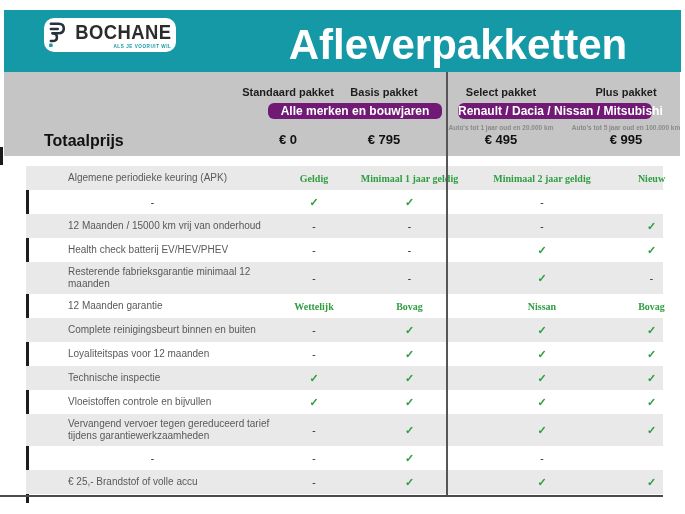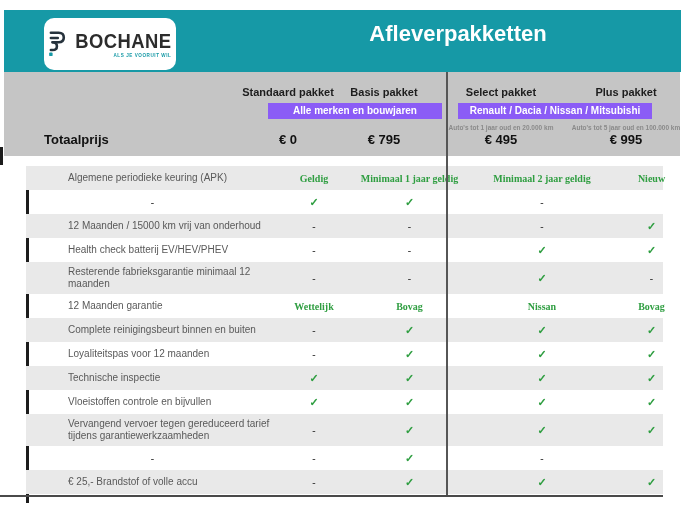--- a/index.html
+++ b/index.html
@@ -4,48 +4,48 @@
 <style>
   html,body { margin:0; padding:0; background:#fff; }
   .page {
     position:relative; width:685px; height:514px; background:#ffffff;
     font-family:"Liberation Sans", sans-serif; overflow:hidden;
   }
 
   
   .teal-bar { position:absolute; left:4px; top:10px; width:677px; height:62px; background:#1699a6; }
   .logo-box {
-    position:absolute; left:40px; top:8px; width:132px; height:52px;
+    position:absolute; left:40px; top:8px; width:132px; height:34px;
     background:#ffffff; border-radius:10px; display:flex; align-items:center;
     justify-content:center; gap:5px;
   }
   .logo-text { display:flex; flex-direction:column; align-items:flex-end; transform:scaleX(.92); }
   .brand-name { font-size:20px; font-weight:bold; color:#2c2c2c; letter-spacing:.5px; line-height:20px; }
   .brand-tagline { font-size:5px; font-weight:bold; color:#1699a6; letter-spacing:.6px; margin-top:1px; }
   .title {
     position:absolute; left:454px; top:11px; transform:translateX(-50%);
-    margin:0; font-size:22px; font-weight:bold; color:#ffffff; white-space:nowrap;
+    margin:0; font-size:42px; font-weight:bold; color:#ffffff; white-space:nowrap;
   }
 
   
   .header-band { position:absolute; left:4px; top:72px; width:676px; height:84px; background:#c5c5c5;text-decoration:underline; }
   .pos { position:absolute; text-align:center; white-space:nowrap; }
   .c-std    { left:184px; width:200px; }
   .c-basis  { left:280px; width:200px; }
   .c-select { left:399px; width:196px; }
   .c-plus   { left:522px; width:200px; }
   .pkg-name { top:14px; font-size:11px; font-weight:bold; color:#1d1d1d; }
   .badge {
-    position:absolute; top:31px; height:16px; line-height:16px; background:#8b5cf6;
-    color:#ffffff; font-size:10px; font-weight:bold; text-align:center; white-space:nowrap;
+    position:absolute; top:31px; height:16px; line-height:16px; background:#701a75;
+    color:#ffffff; font-size:12px; font-weight:bold; text-align:center; white-space:nowrap;border-radius:6px;
   }
   .badge-1 { left:264px; width:174px; }
   .badge-2 { left:454px; width:194px; }
   .note { top:52px; font-size:6.5px; font-weight:bold; color:#8a8a8a; }
-  .total-label { position:absolute; left:40px; top:60px; font-size:13px; font-weight:bold; color:#111; }
+  .total-label { position:absolute; left:40px; top:60px; font-size:16px; font-weight:bold; color:#111; }
   .price { top:60px; font-size:13px; font-weight:bold; color:#111; }
 
   
   .divider { position:absolute; left:446px; top:72px; width:2px; height:425px; background:#565656; }
   .bottom-line { position:absolute; left:0; top:495px; width:663px; height:2px; background:#4a4a4a; }
   .tick-gap { position:absolute; left:0; top:147px; width:3px; height:18px; background:#1c1c1c; }
 
   
   .rows { position:absolute; left:0; top:166px; width:663px; }
   .row {

